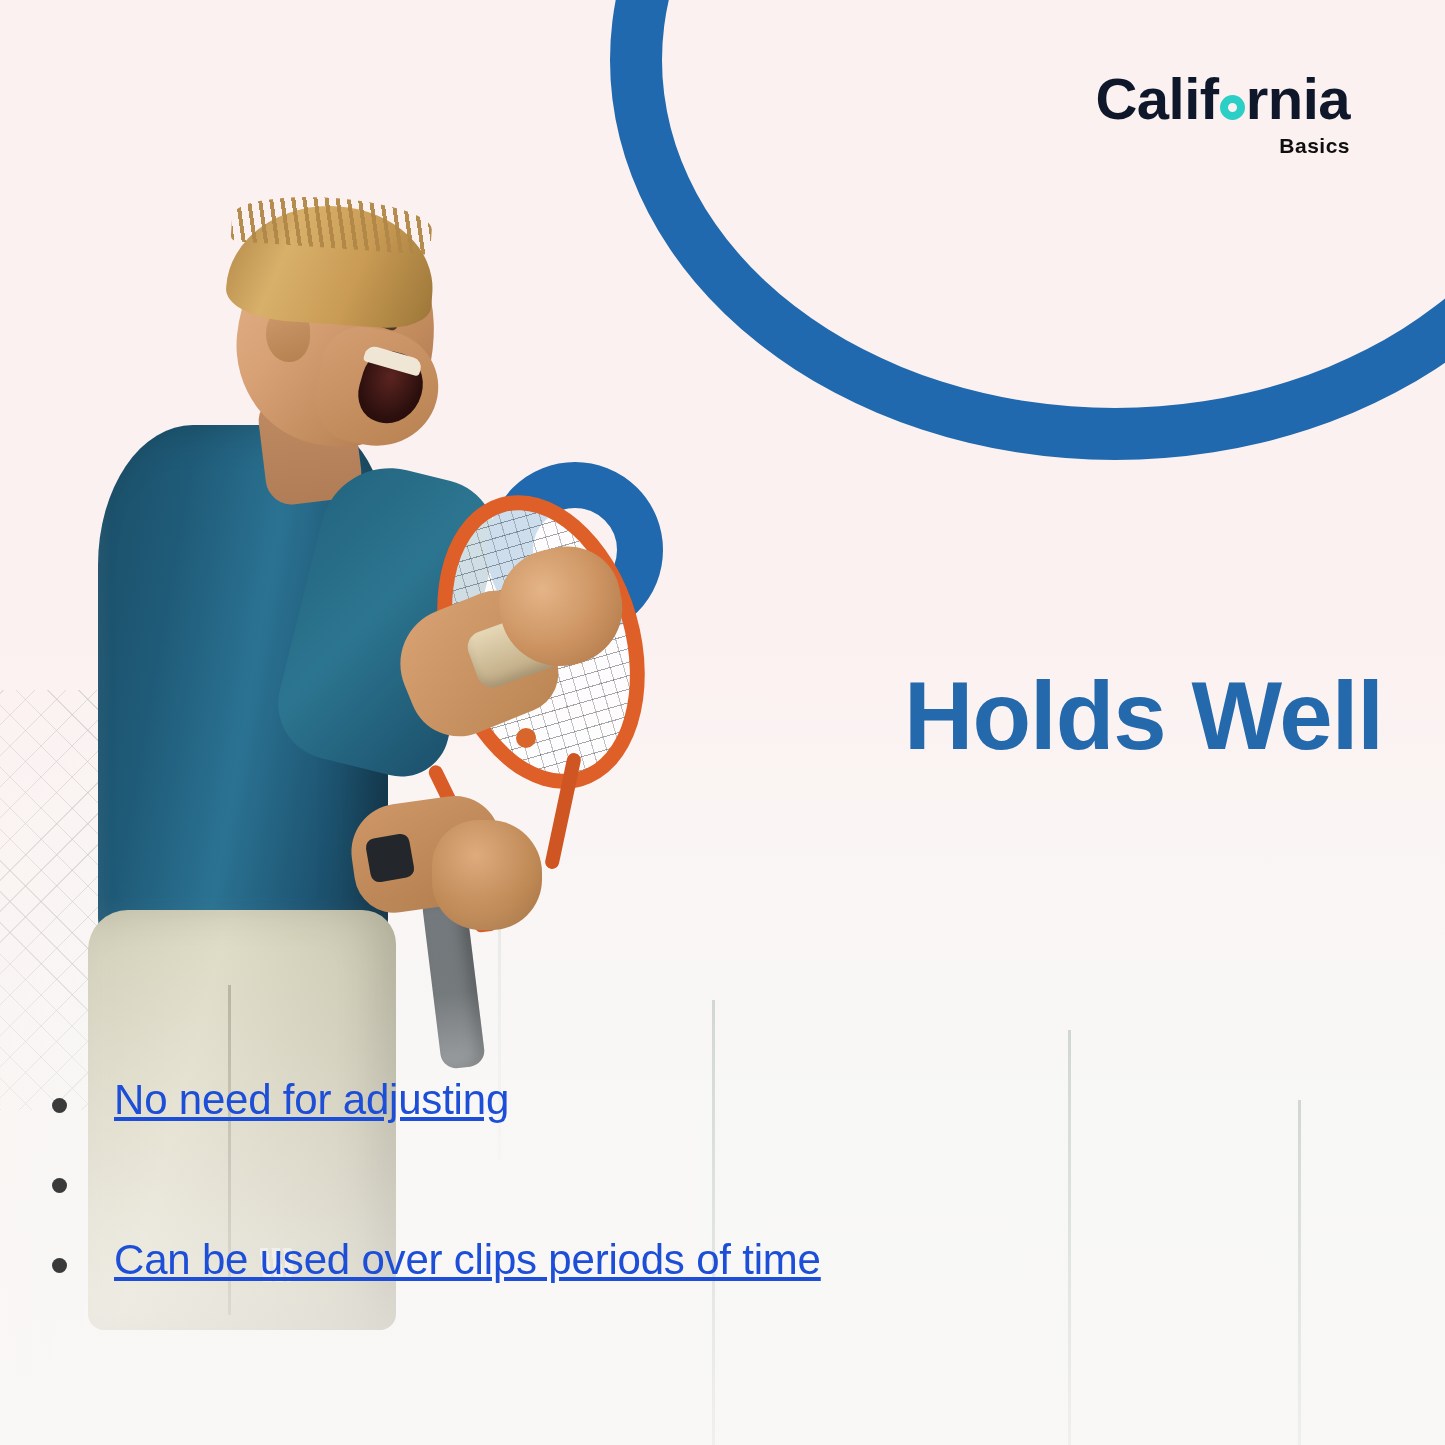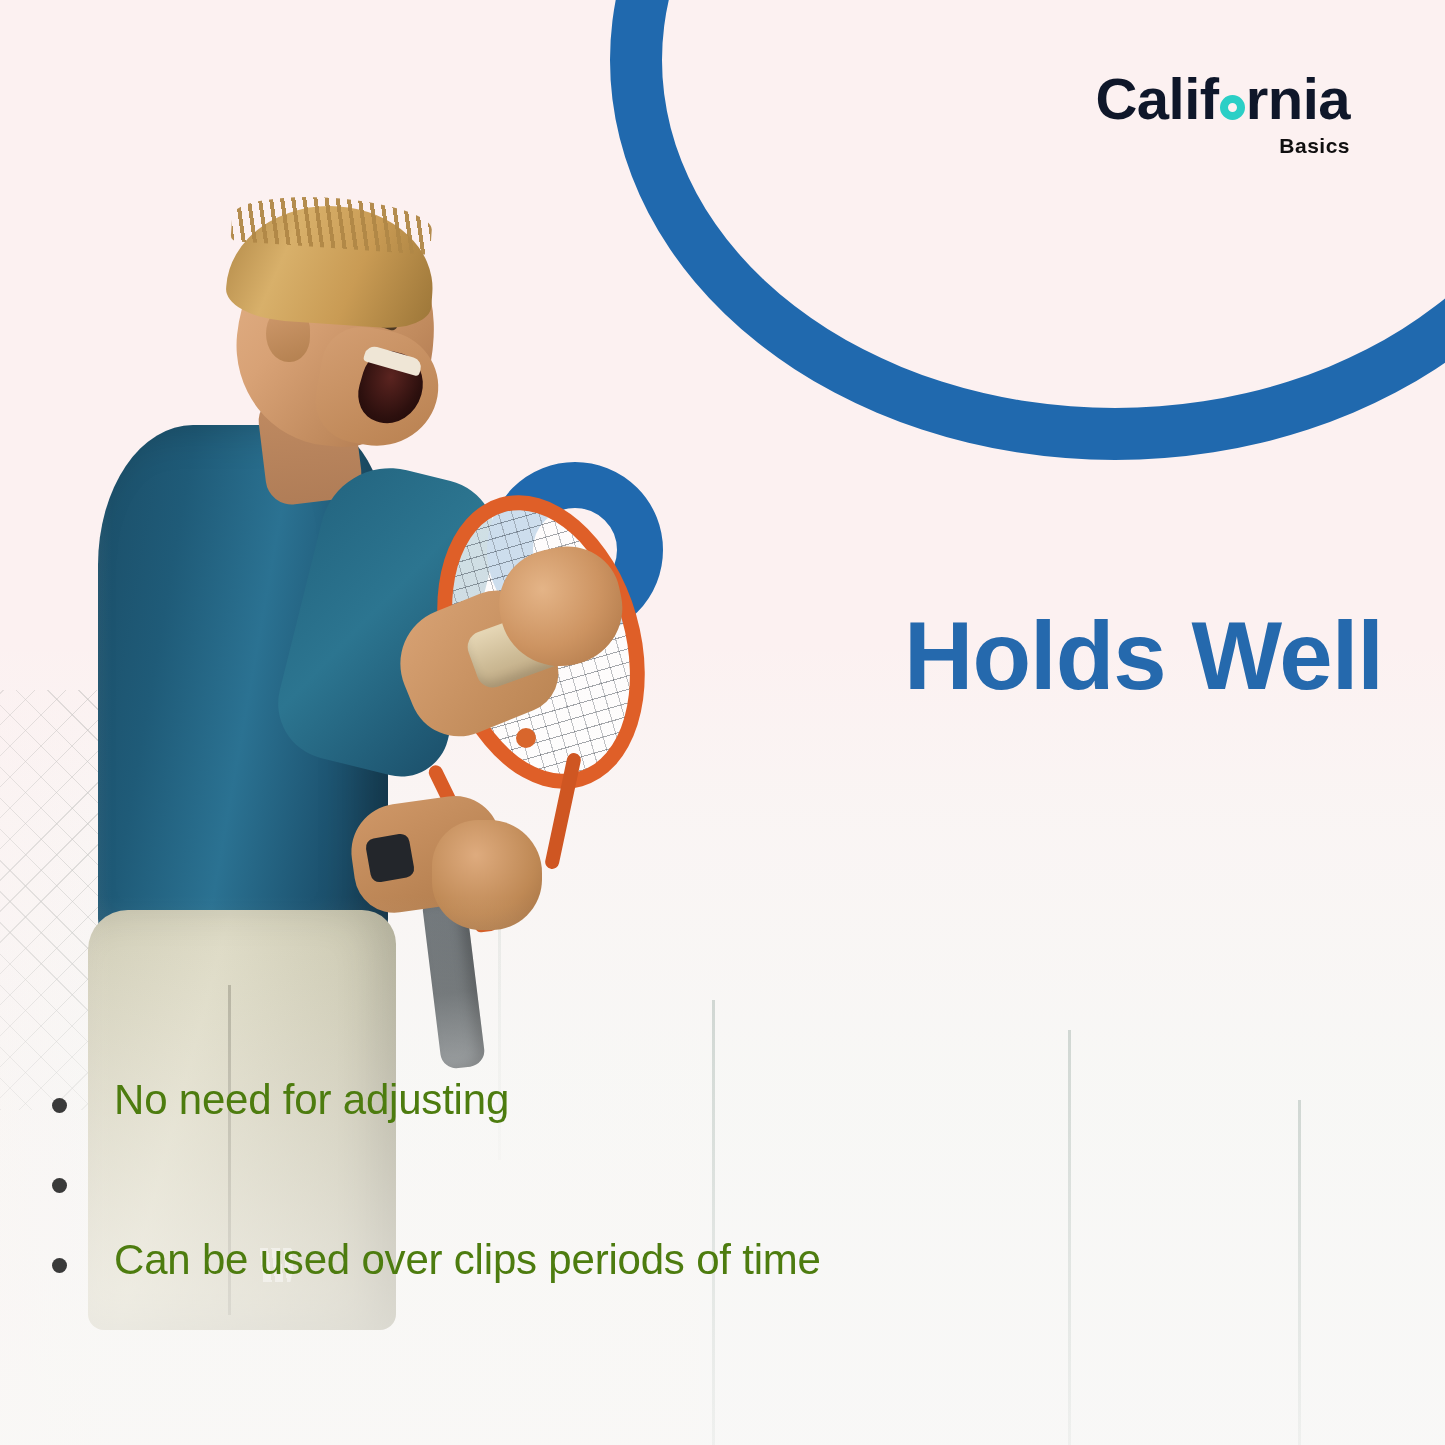--- a/index.html
+++ b/index.html
@@ -331,21 +331,21 @@
     pointer-events: none;
     background:
       linear-gradient(180deg, rgba(252,241,241,0) 62%, rgba(249,247,245,.55) 86%, rgba(249,248,246,.8) 100%),
       linear-gradient(90deg, rgba(252,241,241,.35) 0%, rgba(252,241,241,0) 16%);
   }
 
   
   .headline {
     position: absolute;
     right: 62px;
-    top: 594px;
+    top: 654px;
     width: 760px;
     text-align: right;
     color: #2569ad;
     font-weight: 700;
     font-size: 96px;
     line-height: 1.30;
     letter-spacing: -1px;
     white-space: nowrap;
   }
   .headline .hl {
@@ -369,24 +369,25 @@
     height: 15px;
     border-radius: 50%;
     background: #3a3a3a;
     margin-top: 20px;
     margin-right: 0;
     flex: 0 0 auto;
   }
   .bullet-text {
     margin-left: 47px;
     font-size: 42px;
-    color: #4d7c0f;
+    color: #1d4ed8;
     line-height: 1.05;
     letter-spacing: -0.2px;
     white-space: nowrap;
+    text-decoration: underline;
   }
 </style>
 </head>
 <body>
 
 <div id="canvas">
 
   <div class="bg-blush"></div>
   <div class="bg-wash"></div>
 

